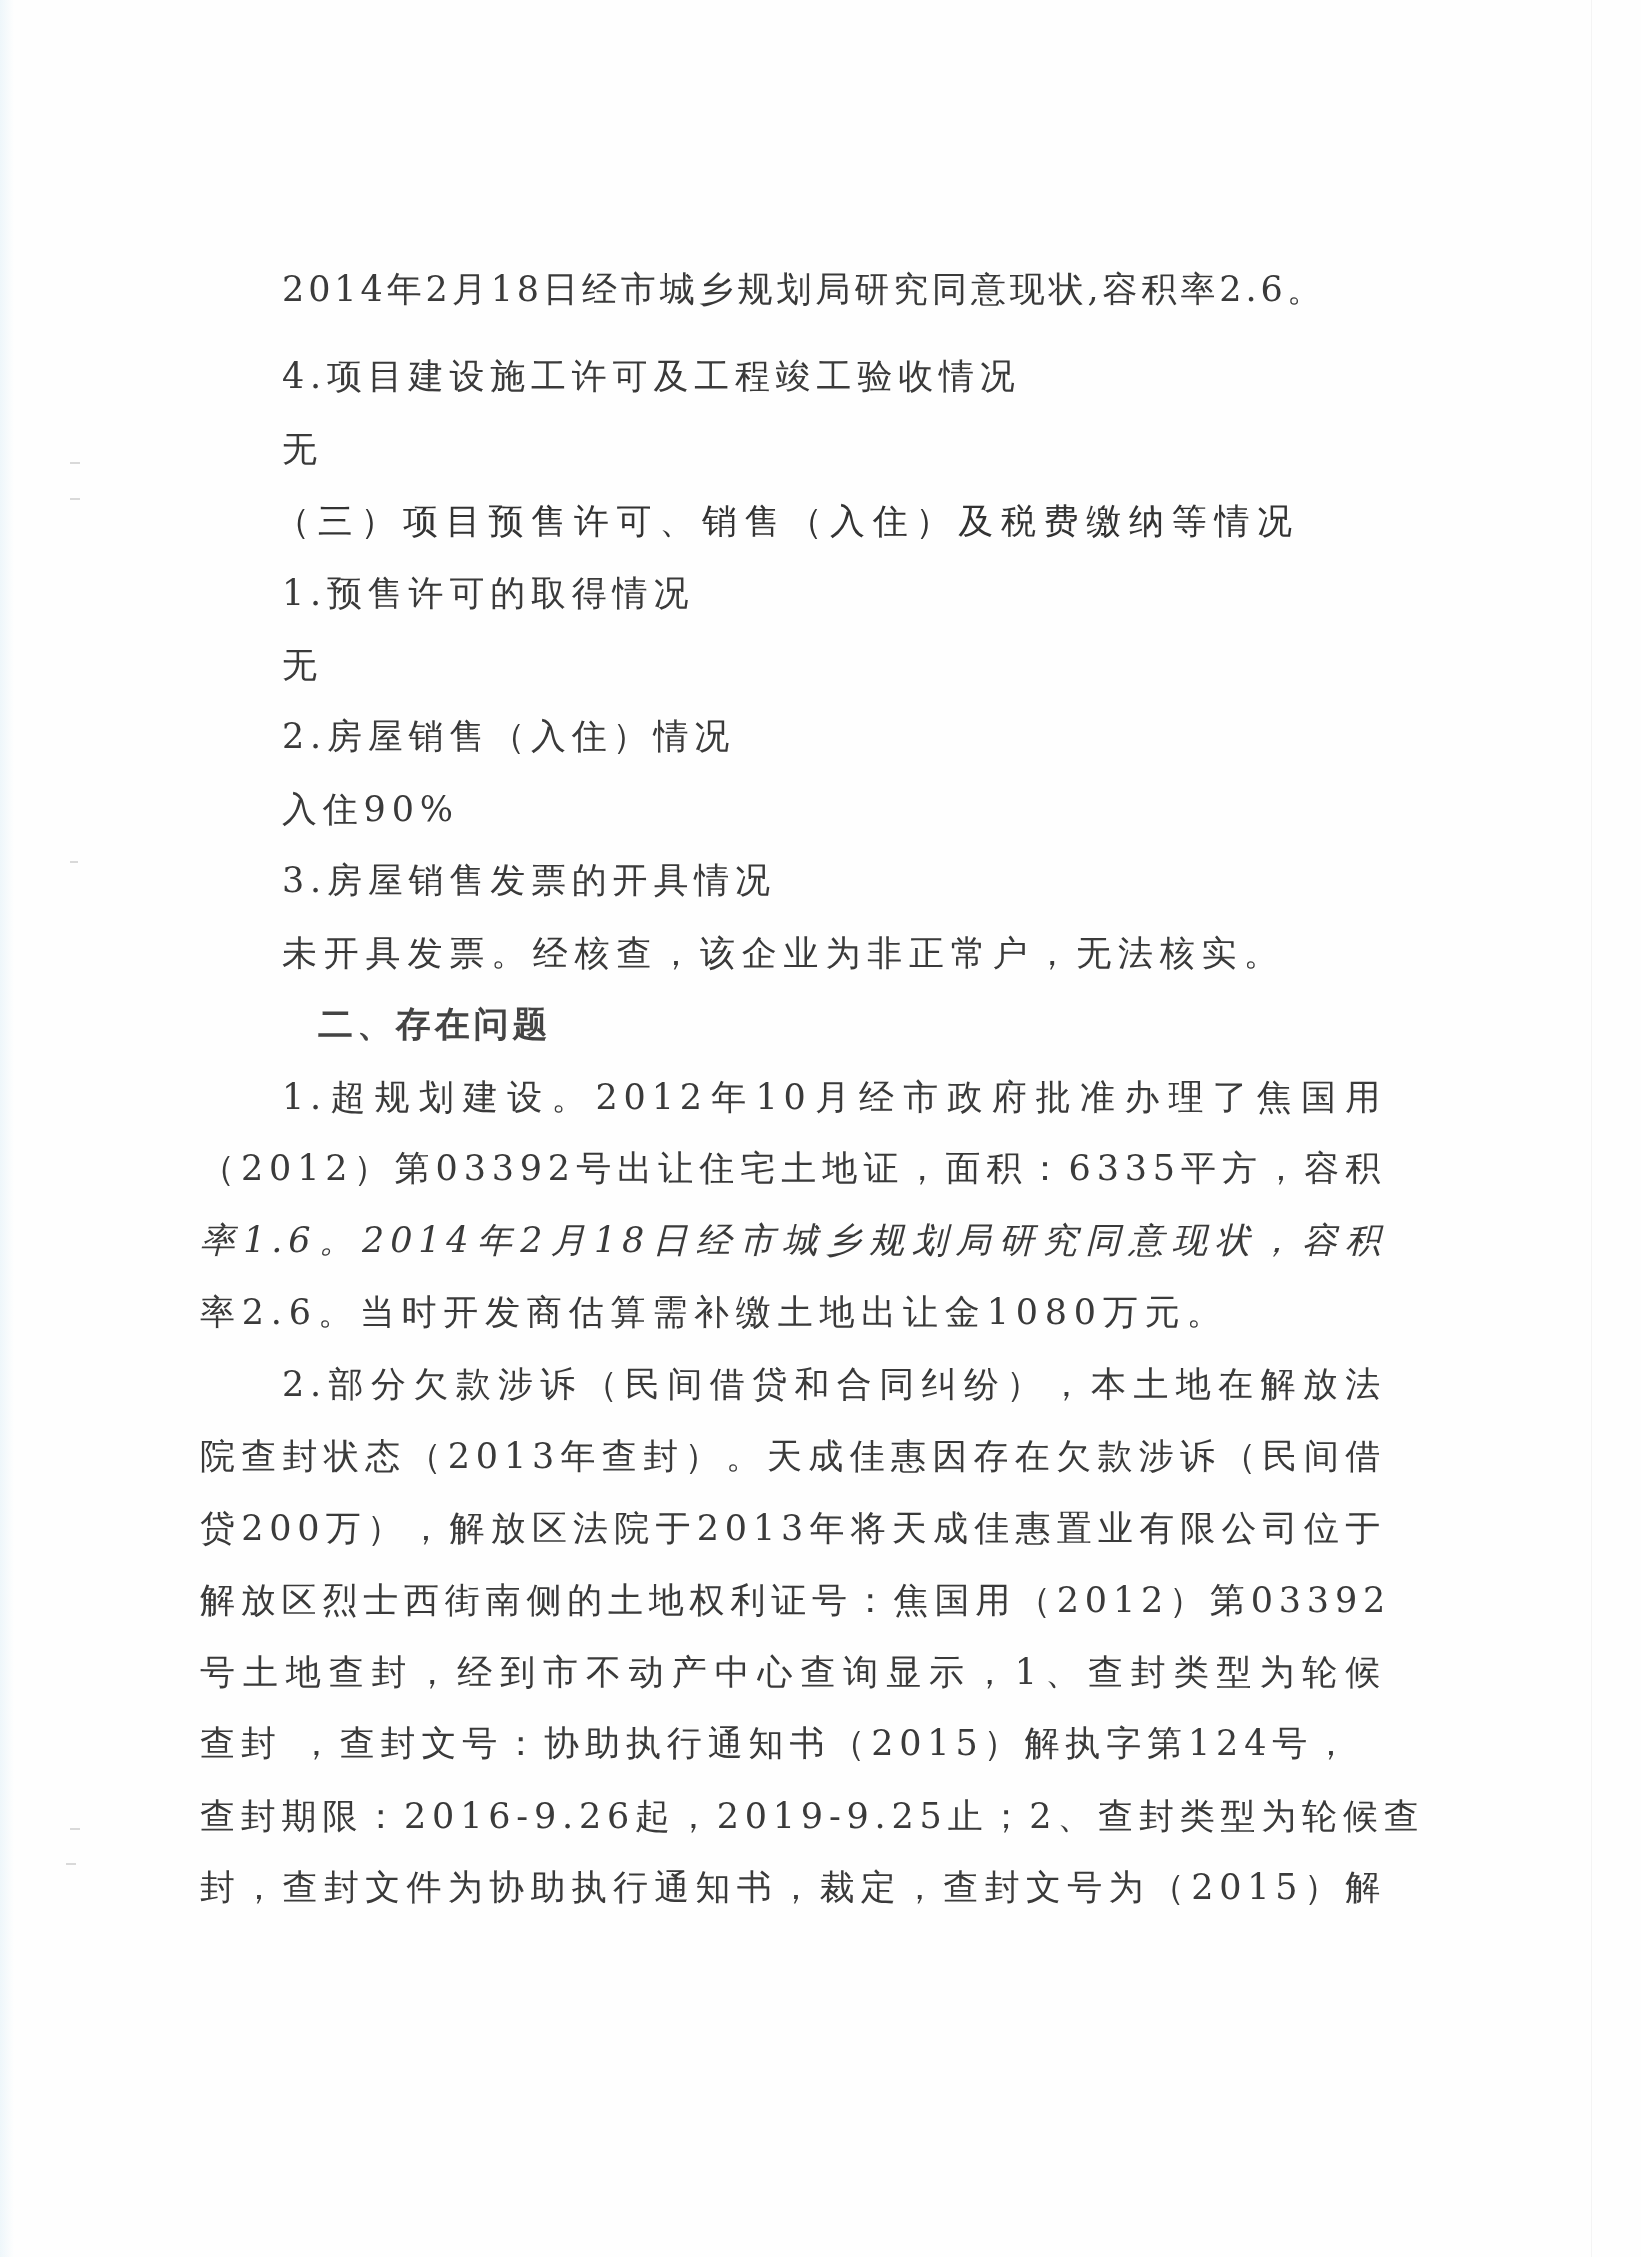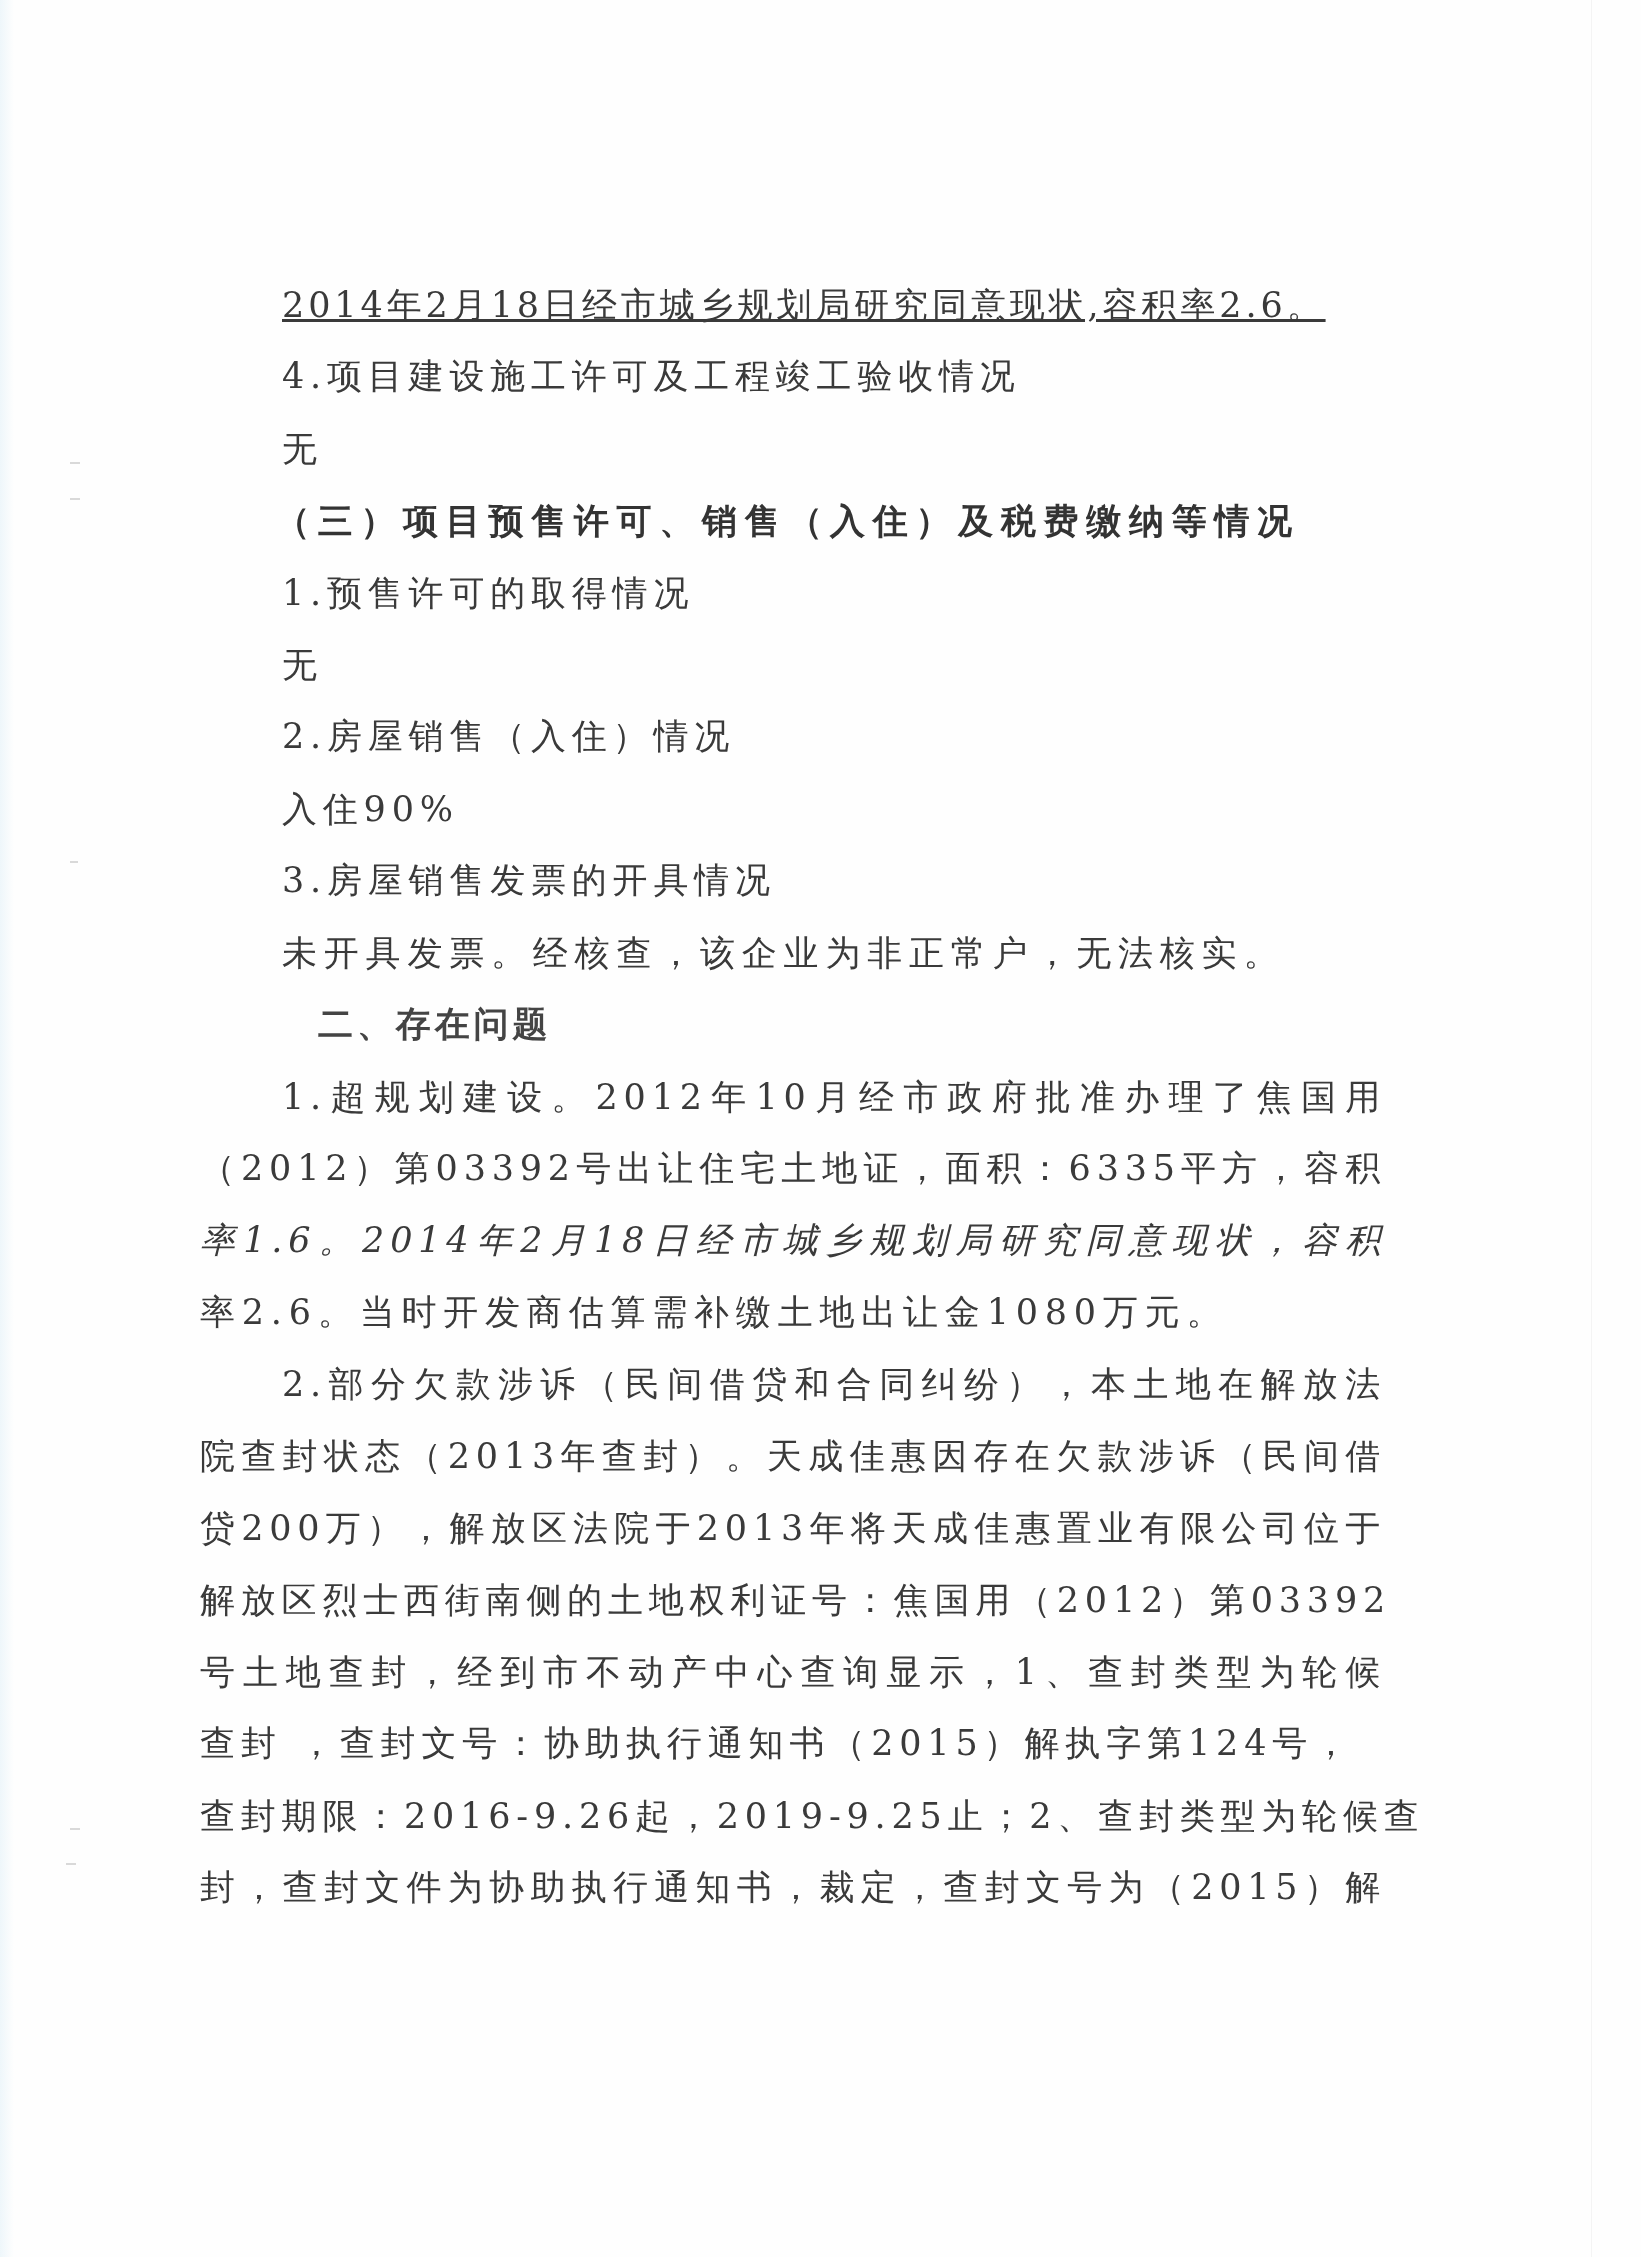--- a/index.html
+++ b/index.html
@@ -54,21 +54,21 @@
       text-align: justify;
       text-align-last: justify;
     }
     .line.indent {
       left: 282px;
     }
     .line.indent.full {
       width: 1104px;
     }
     .heading-bold {
-      font-weight: bold;
+      font-weight: normal;
       letter-spacing: 7.7px;
       color: #333;
     }
     .heading-sans {
       font-family: "DejaVu Sans", "Liberation Sans", sans-serif;
       font-weight: bold;
       letter-spacing: 3.9px;
       color: #444;
     }
   </style>
@@ -78,21 +78,21 @@
 <div class="page">
   <div class="edge-left"></div>
   <div class="edge-right"></div>
 
   <div class="mark" style="left:70px;top:462px;width:9.7px;"></div>
   <div class="mark" style="left:70px;top:498px;width:9.7px;"></div>
   <div class="mark" style="left:70px;top:861px;width:7.7px;"></div>
   <div class="mark" style="left:70px;top:1828px;width:9.7px;"></div>
   <div class="mark" style="left:66px;top:1863px;width:9.7px;"></div>
 
-  <div class="line" style="left:282px;top:284px;letter-spacing:3.9px;text-decoration:underline;">2014年2月18日经市城乡规划局研究同意现状,容积率2.6。</div>
+  <div class="line" style="left:282px;top:268px;letter-spacing:3.9px;">2014年2月18日经市城乡规划局研究同意现状,容积率2.6。</div>
 
   <div class="line indent" style="top:355px;text-align:center;">4.项目建设施工许可及工程竣工验收情况</div>
 
   <div class="line indent" style="top:428px;">无</div>
 
   <div class="line heading-bold" style="left:275px;top:500px;">（三）项目预售许可、销售（入住）及税费缴纳等情况</div>
 
   <div class="line indent" style="top:572px;">1.预售许可的取得情况</div>
 
   <div class="line indent" style="top:644px;">无</div>

